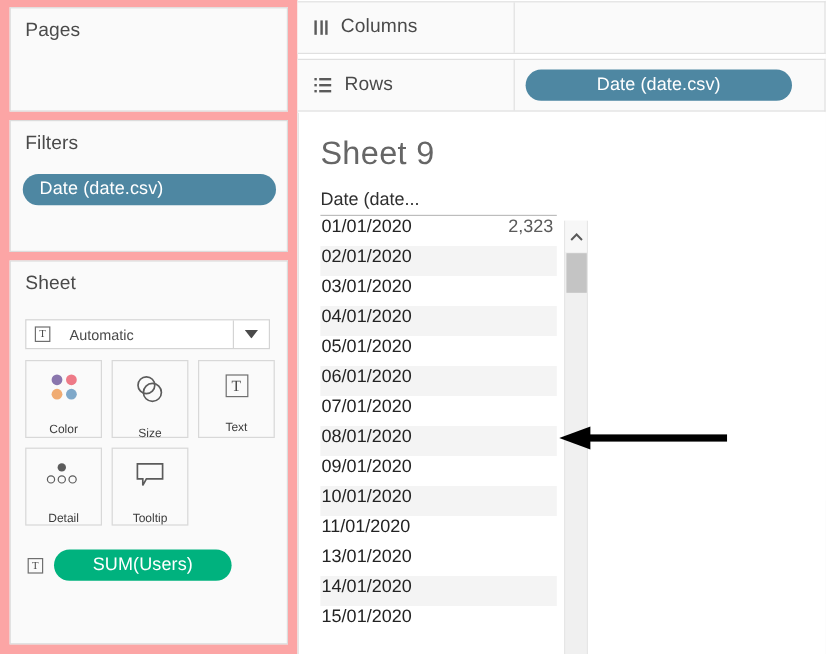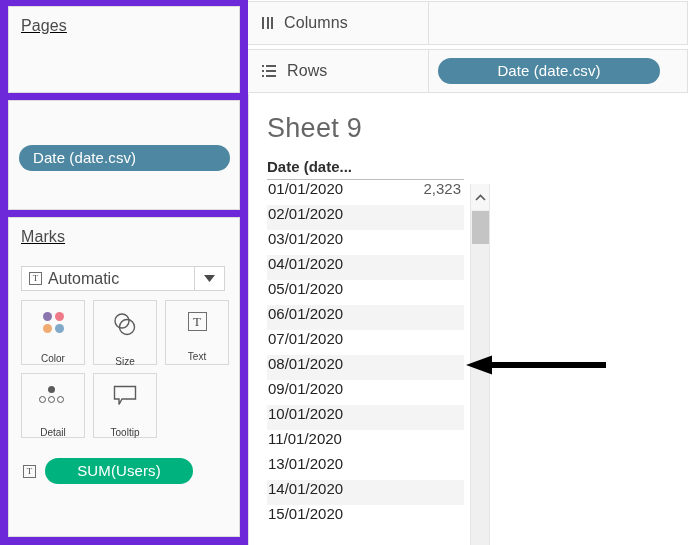--- a/index.html
+++ b/index.html
@@ -22,24 +22,23 @@
     background: #f2f2f2;
   }
 
   
   .left-col {
     position: absolute;
     left: 0;
     top: 0;
     width: 248px;
     height: 545px;
-    background: #6d28d9;
+    background: #fca5a5;
     box-sizing: border-box;
     padding: 6px 8px;
-    text-decoration: underline;
   }
 
   .card {
     background: #fafafa;
     border: 1px solid #dcdcdc;
     box-sizing: border-box;
     margin-bottom: 7px;
     position: relative;
   }
   .card-title {
@@ -86,23 +85,23 @@
     top: 48px;
     width: 204px;
     height: 25px;
     background: #ffffff;
     border: 1px solid #d4d4d4;
     box-sizing: border-box;
     display: flex;
     align-items: center;
   }
   .mark-type-label {
-    font-size: 16px;
+    font-size: 12px;
     color: #4a4a4a;
-    margin-left: 6px;
+    margin-left: 16px;
   }
   .mark-type-caret {
     margin-left: auto;
     width: 29px;
     height: 23px;
     border-left: 1px solid #d4d4d4;
     display: flex;
     align-items: center;
     justify-content: center;
   }
@@ -260,21 +259,21 @@
   }
 
   .table-wrap {
     position: absolute;
     left: 18px;
     top: 64px;
     width: 197px;
   }
   .th-row {
     font-size: 15px;
-    font-weight: bold;
+    font-weight: normal;
     color: #2f2f2f;
     padding-bottom: 3px;
     border-bottom: 1px solid #bdbdbd;
     line-height: 18px;
     white-space: nowrap;
   }
   .tr {
     height: 25px;
     display: flex;
     align-items: flex-start;
@@ -332,25 +331,26 @@
 
 <div id="app">
 
   <div class="left-col">
 
     <div class="card" id="card-pages">
       <div class="card-title">Pages</div>
     </div>
 
     <div class="card" id="card-filters">
+      <div class="card-title">Filters</div>
       <div class="pill pill-blue" id="filter-pill">Date (date.csv)</div>
     </div>
 
     <div class="card" id="card-marks">
-      <div class="card-title">Marks</div>
+      <div class="card-title">Sheet</div>
 
       <div class="mark-type-select">
         <span class="t-glyph" style="margin-left:7px;">T</span>
         <span class="mark-type-label">Automatic</span>
         <span class="mark-type-caret">
           <svg width="11" height="7" viewBox="0 0 11 7">
               <polygon points="0,0 11,0 5.5,7" fill="#4a4a4a"></polygon>
             </svg>
         </span>
       </div>

